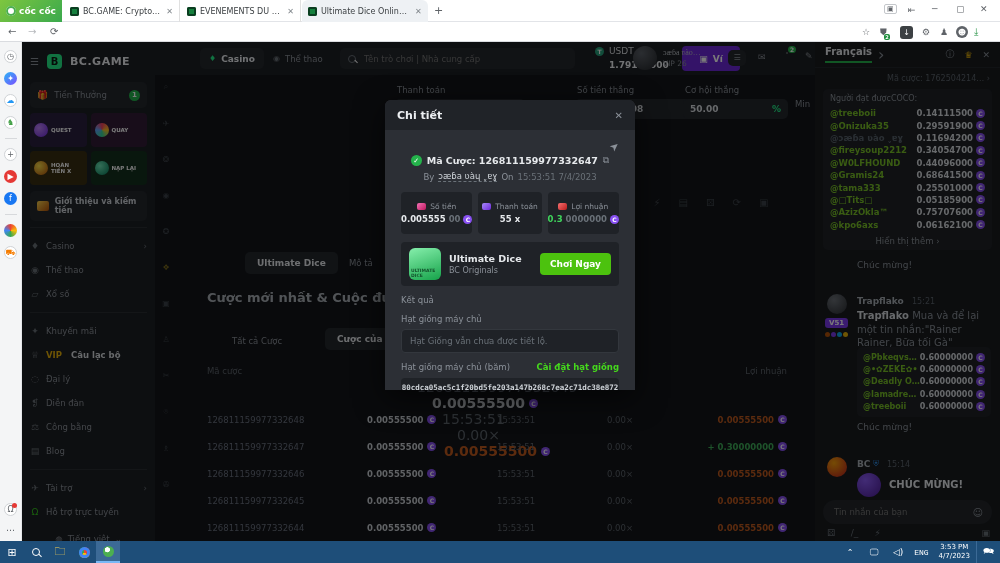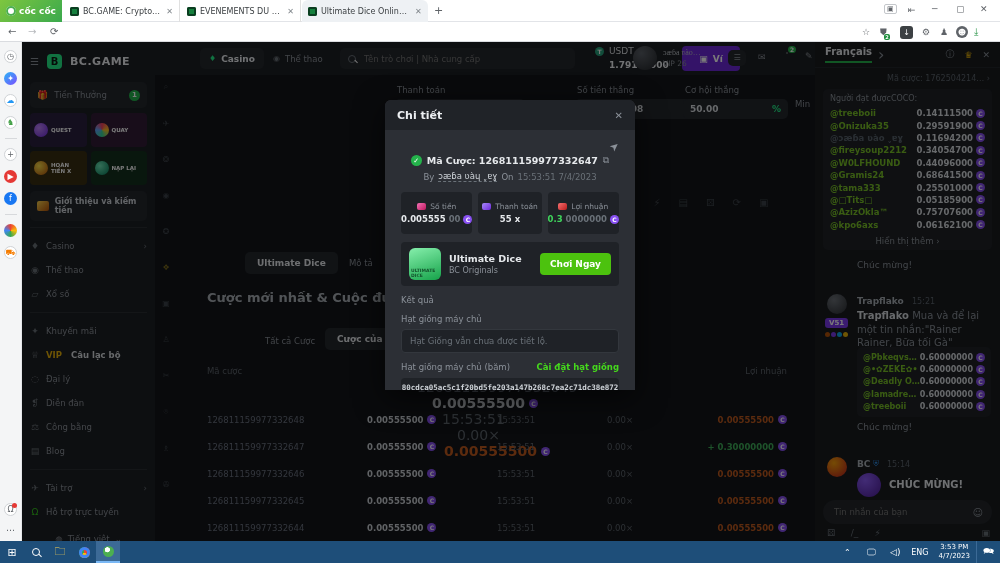--- a/index.html
+++ b/index.html
@@ -311,21 +311,21 @@
         <span>⟳</span>
         <span>▣</span>
       </div>
 
       <div class="pill abs" style="left:68px;top:177px;height:22px;line-height:22px;padding:0 12px;color:#e6e9ec;font-size:9px;font-weight:bold;">Ultimate Dice</div>
       <span class="abs graysm" style="left:172px;top:183px;">Mô tả</span>
       <span class="abs graysm" style="left:238px;top:183px;">Xem lại</span>
 
       <div class="abs" style="left:30px;top:215px;color:#aab0b7;font-size:13px;font-weight:bold;">Cược mới nhất &amp; Cuộc đua</div>
 
-      <div class="abs graysm" style="left:88px;top:261px;">Tất cả Cược</div>
+      <div class="abs graysm" style="left:55px;top:261px;">Tất cả Cược</div>
       <div class="pill abs" style="left:148px;top:253px;height:22px;line-height:22px;padding:0 12px;color:#e6e9ec;font-size:9px;font-weight:bold;">Cược của tôi</div>
       <div class="abs graysm" style="left:245px;top:261px;">Người cược đứng đầu</div>
 
       <div class="abs" style="left:30px;top:288px;width:580px;">
         <div class="row" style="height:16px;color:#5d646c;font-size:8.5px;">
           <span style="width:160px;">Mã cược</span>
           <span style="width:130px;"></span>
             <span style="width:110px;"></span>
             <span style="width:80px;"></span>
           <span style="flex:1;text-align:right;">Lợi nhuận</span>
@@ -666,21 +666,21 @@
     <span class="tbic">
         <span style="width:11px;height:11px;border-radius:50%;background:conic-gradient(#ea4335 0 33%,#fbbc05 33% 66%,#34a853 66% 100%);box-shadow:inset 0 0 0 3px #4285f4;display:inline-block;"></span>
       </span>
     <span class="tbic" style="background:#3c6a96;border-bottom:2px solid #7ab8f5;">
         <span style="width:11px;height:11px;border-radius:50%;background:radial-gradient(circle at 40% 35%,#fff 25%,#4caf50 28%);display:inline-block;"></span>
       </span>
     <span style="flex:1;"></span>
     <span class="tbic" style="font-size:8px;">⌃</span>
     <span class="tbic" style="font-size:9px;">🖵</span>
     <span class="tbic" style="font-size:9px;">◁)</span>
-    <span style="font-size:8px;padding:0 4px;">ENG</span>
+    <span style="font-size:8px;padding:0 4px;font-family:Liberation Mono, monospace;">ENG</span>
     <span style="display:flex;flex-direction:column;align-items:center;font-size:7px;line-height:1.3;padding:0 6px;">
       <span>3:53 PM</span>
       <span>4/7/2023</span>
     </span>
     <span class="tbic" style="font-size:9px;border-left:1px solid #3c6a96;">🗪</span>
   </div>
 
 </div>
 
 </body></html>

